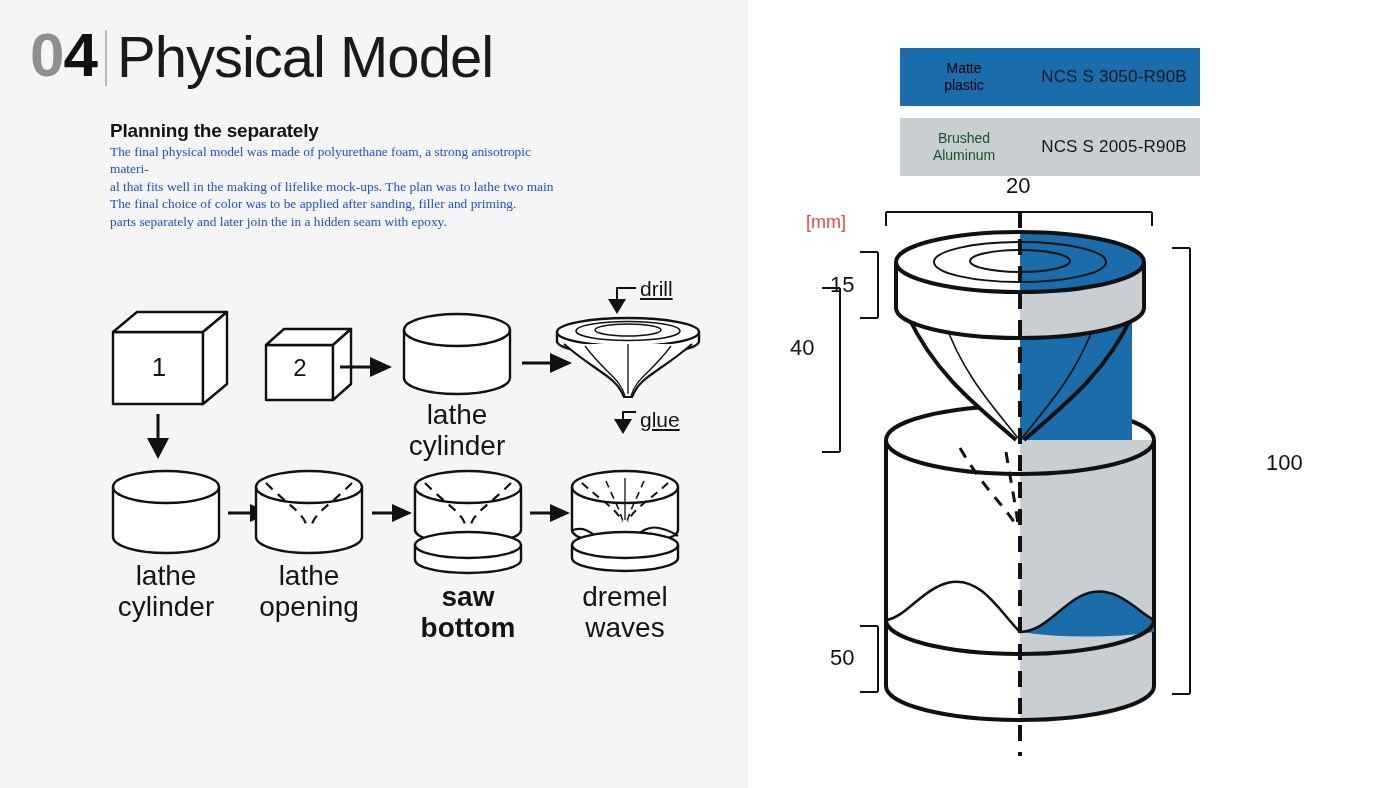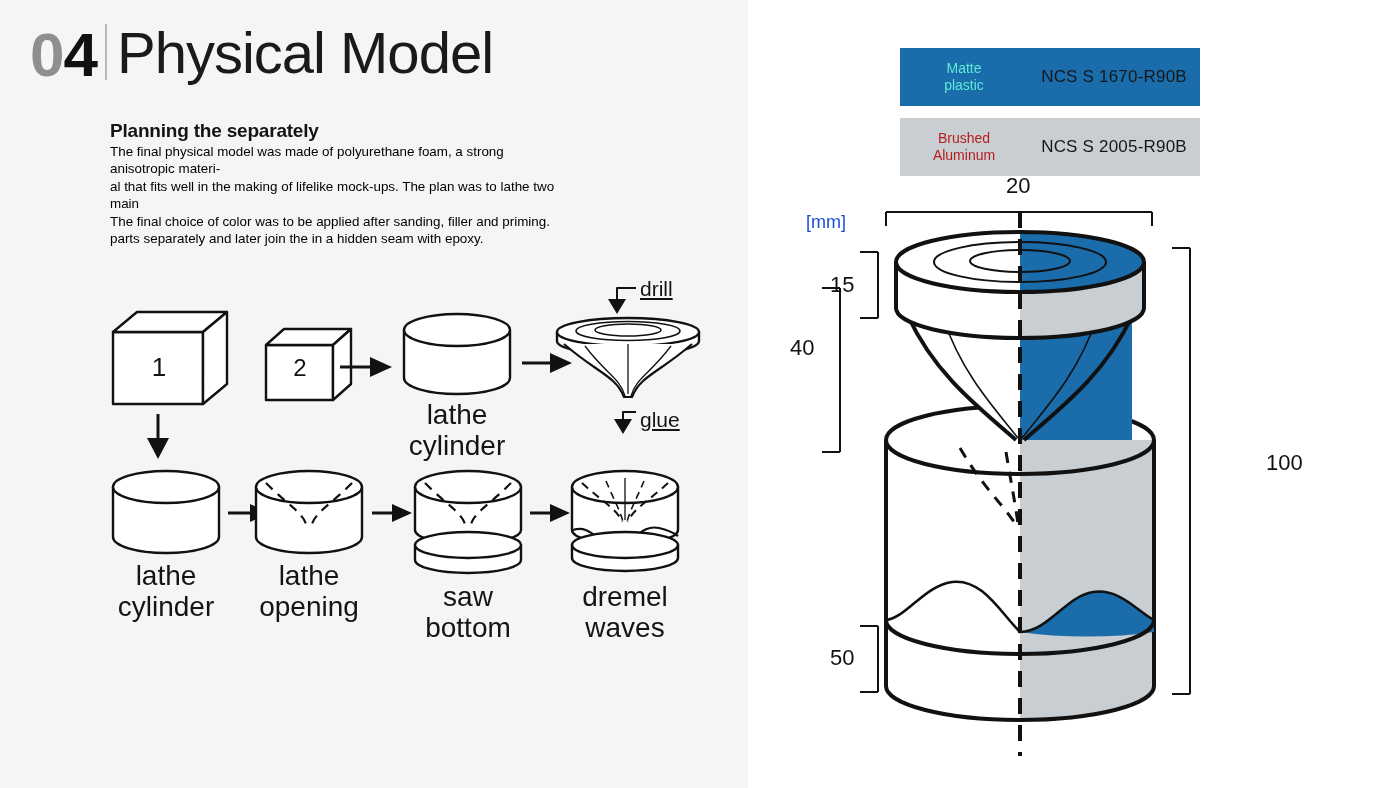--- a/index.html
+++ b/index.html
@@ -12,21 +12,21 @@
   }
   #root{position:relative;width:1400px;height:788px;}
 
   
   .left-panel{
     position:absolute;left:0;top:0;width:748px;height:788px;
     background:#f5f5f5;
   }
   .title-row{
     position:absolute;left:30px;top:24px;
-    display:flex;align-items:flex-start;
+    display:flex;align-items:flex-end;
   }
   .title-num{
     font-size:62px;font-weight:bold;letter-spacing:-1px;
     line-height:1;
   }
   .title-num .zero{color:#8f8f8f;}
   .title-num .four{color:#111111;}
   .title-div{
     width:2px;height:56px;background:#b9b9b9;
     margin:0 10px 0 8px;
@@ -36,22 +36,22 @@
     font-weight:400;letter-spacing:-1px;
   }
 
   .sub-head{
     position:absolute;left:110px;top:120px;
     font-size:19px;font-weight:bold;color:#141414;
     letter-spacing:-0.2px;
   }
   .body-text{
     position:absolute;left:110px;top:143px;width:452px;
-    font-family:Liberation Sans, sans-serif;
-    font-size:13.4px;line-height:1.30;color:#000000;
+    font-family:Liberation Serif, serif;
+    font-size:13.4px;line-height:1.30;color:#1d4ed8;
   }
   .body-text p{margin:0;}
 
   
   .proc-label{
     position:absolute;text-align:center;
     font-size:28px;color:#141414;line-height:1.12;
   }
   .lead-label{
     position:absolute;font-size:21px;color:#141414;text-decoration:underline;
@@ -65,34 +65,34 @@
 
   
   .swatches{position:absolute;left:152px;top:48px;width:300px;}
   .swatch{
     display:flex;align-items:center;height:58px;
   }
   .swatch.blue{background:#1b6cab;margin-bottom:12px;}
   .swatch.gray{background:#c9ced3;}
   .swatch-name{
     width:128px;text-align:center;
-    font-size:14px;line-height:1.22;color:#b91c1c;
-  }
-  .swatch.blue .swatch-name{color:#5eead4;}
+    font-size:14px;line-height:1.22;color:#14532d;
+  }
+  .swatch.blue .swatch-name{color:#000000;}
   .swatch-code{
     flex:1;text-align:center;font-size:17px;color:#14181c;
     letter-spacing:0.2px;
   }
 
   
   .dim{
     position:absolute;font-size:22px;color:#111111;
   }
   .unit{
-    position:absolute;font-size:18px;color:#1d4ed8;
+    position:absolute;font-size:18px;color:#ef4444;
   }
 
   svg{display:block;}
   .ov{position:absolute;left:0;top:0;pointer-events:none;}
 </style>
 </head>
 <body>
 
 <div id="root">
 
@@ -228,33 +228,33 @@
     <div class="lead-label" style="left:640px;top:408px;">glue</div>
 
     <div class="proc-label" style="left:106px;top:560px;width:120px;">
       <span>lathe</span><br>
       <span>cylinder</span>
     </div>
     <div class="proc-label" style="left:249px;top:560px;width:120px;">
       <span>lathe</span><br>
       <span>opening</span>
     </div>
-    <div class="proc-label" style="left:398px;top:581px;width:140px;">saw bottom</div>
+    <div class="proc-label" style="left:398px;top:581px;width:140px;font-weight:bold;">saw bottom</div>
     <div class="proc-label" style="left:545px;top:581px;width:160px;">dremel waves</div>
   </div>
 
   <div class="right-panel">
 
     <div class="swatches">
       <div class="swatch blue">
         <div class="swatch-name">
           <span>Matte</span><br>
           <span>plastic</span>
         </div>
-        <div class="swatch-code">NCS S 1670-R90B</div>
+        <div class="swatch-code">NCS S 3050-R90B</div>
       </div>
       <div class="swatch gray">
         <div class="swatch-name">
           <span>Brushed</span><br>
           <span>Aluminum</span>
         </div>
         <div class="swatch-code">NCS S 2005-R90B</div>
       </div>
     </div>
 

